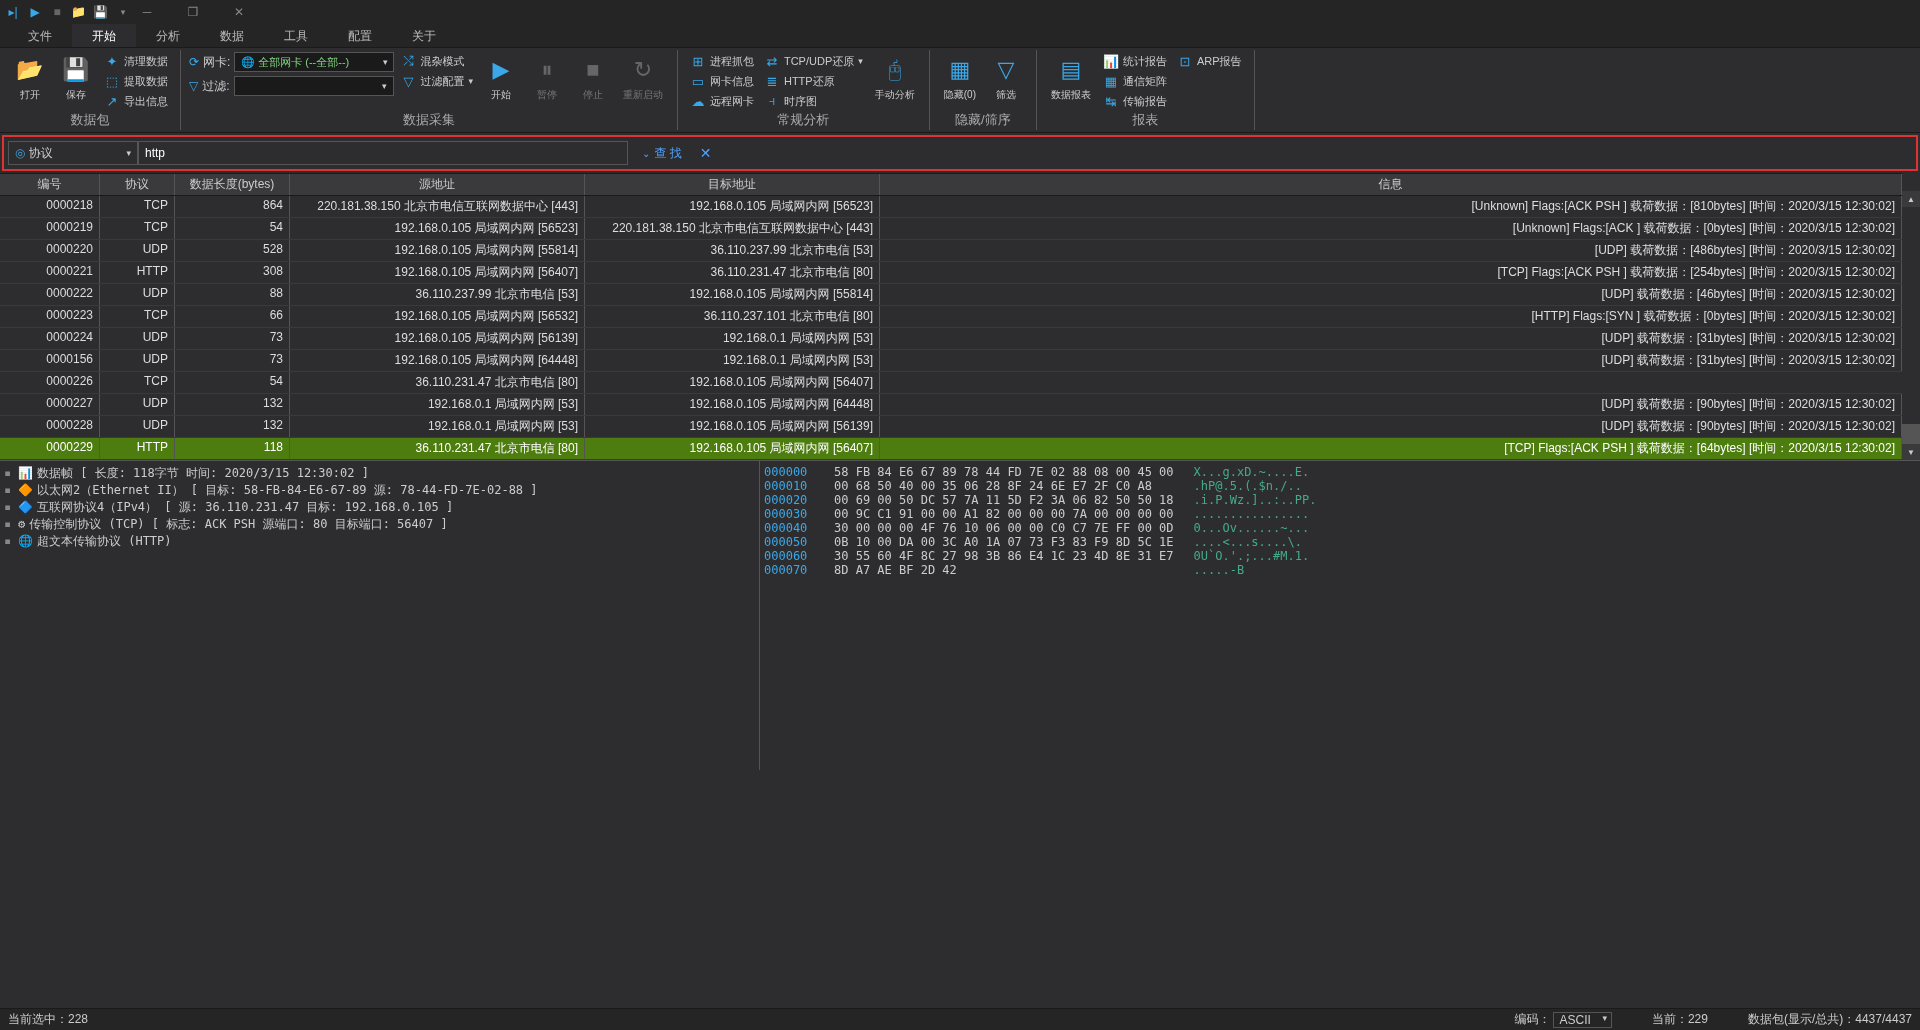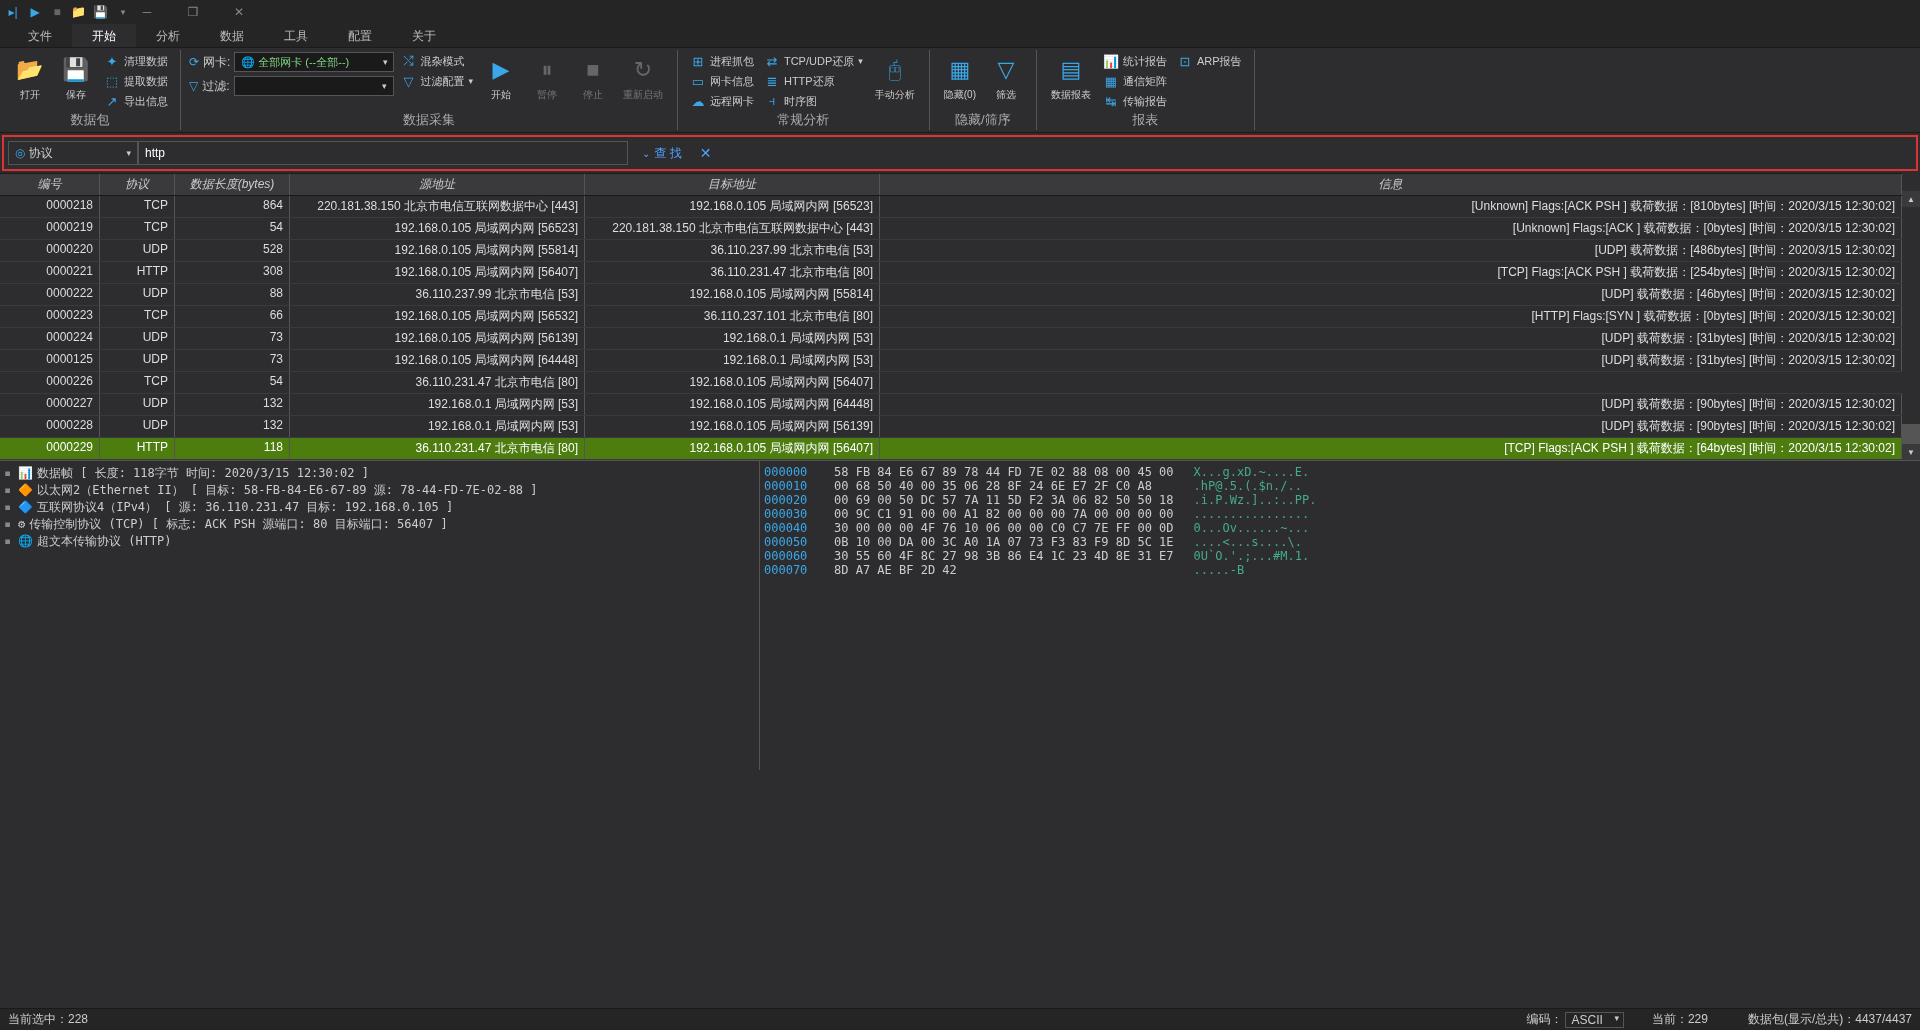--- a/index.html
+++ b/index.html
@@ -25,21 +25,21 @@
 .smallbtn .ic { width:16px; height:16px; display:inline-flex; align-items:center; justify-content:center; font-size:13px; }
 .dropdown { background:#1a1a1a; border:1px solid #555; padding:1px 6px; font-size:11px; min-width:160px; height:20px; display:flex; align-items:center; }
 .searchbar { display:flex; align-items:center; padding:4px; border:2px solid #d33; margin:2px; background:#2d2d30; }
 .searchbar .combo { display:flex; align-items:center; border:1px solid #555; padding:0 6px; height:24px; min-width:130px; }
 .searchbar input { background:#2d2d30; border:1px solid #555; color:#fff; height:24px; padding:0 6px; font-size:12px; flex:0 0 490px; }
 .searchbar .findbtn { margin-left:4px; padding:0 10px; display:flex; align-items:center; gap:4px; color:#4fa3ff; }
 .searchbar .x { margin-left:8px; color:#4fa3ff; font-size:14px; }
 .grid { border-top:1px solid #1a1a1a; }
 .grid-header { display:flex; background:#3a3a3c; border-bottom:1px solid #1a1a1a; }
 .grid-header .col, .grid-row .col { padding:2px 6px; border-right:1px solid #555; font-size:12px; overflow:hidden; white-space:nowrap; }
-.grid-header .col { text-align:center; color:#ccc;font-style:italic; }
+.grid-header .col { text-align:center; color:#ccc; }
 .grid-body { max-height:282px; overflow:hidden;text-align:right; }
 .grid-row { display:flex; border-bottom:1px solid #3a3a3c; }
 .grid-row .col { color:#ddd; }
 .grid-row.sel { background:#4d7c0f; }
 .grid-row.sel .col { color:#fff; }
 .c0{width:100px}.c1{width:75px}.c2{width:115px}.c3{width:295px}.c4{width:295px}.c5{flex:1}
 .scrollv { width:18px; background:#2d2d30; display:flex; flex-direction:column; }
 .scrollv .btn { height:16px; background:#3a3a3c; display:flex; align-items:center; justify-content:center; font-size:8px;}
 .detail-area { display:flex; height:310px; border-top:1px solid #555; }
 .tree { width:760px; padding:4px; font-family:Consolas,monospace; font-size:12px; line-height:17px; color:#ccc; border-right:1px solid #555; }
@@ -321,21 +321,21 @@
           </div>
           <div class="grid-row">
             <div class="col c0">0000224</div>
             <div class="col c1">UDP</div>
             <div class="col c2">73</div>
             <div class="col c3">192.168.0.105 局域网内网 [56139]</div>
             <div class="col c4">192.168.0.1 局域网内网 [53]</div>
             <div class="col c5">[UDP] 载荷数据：[31bytes] [时间：2020/3/15 12:30:02]</div>
           </div>
           <div class="grid-row">
-            <div class="col c0">0000125</div>
+            <div class="col c0">0000156</div>
             <div class="col c1">UDP</div>
             <div class="col c2">73</div>
             <div class="col c3">192.168.0.105 局域网内网 [64448]</div>
             <div class="col c4">192.168.0.1 局域网内网 [53]</div>
             <div class="col c5">[UDP] 载荷数据：[31bytes] [时间：2020/3/15 12:30:02]</div>
           </div>
           <div class="grid-row">
             <div class="col c0">0000226</div>
             <div class="col c1">TCP</div>
             <div class="col c2">54</div>
@@ -437,16 +437,16 @@
         <div>0U`O.'.;...#M.1.</div>
         <div>.....-B</div>
       </div>
   </div>
 </div>
 
 <div class="statusbar">
   <span>当前选中：228</span>
   <span class="sp"></span>
   <span>编码：</span>
-  <span style="border:1px solid #555;padding:0 20px 0 6px;margin:0 28px 0 2px;position:relative"><span>ASCII</span><span style="position:absolute;right:4px;font-size:9px">▾</span></span>
+  <span style="border:1px solid #555;padding:0 20px 0 6px;margin:0 40px 0 2px;position:relative"><span>ASCII</span><span style="position:absolute;right:4px;font-size:9px">▾</span></span>
   <span style="margin-right:40px">当前：229</span>
   <span>数据包(显示/总共)：4437/4437</span>
 </div>
 
 </body></html>

